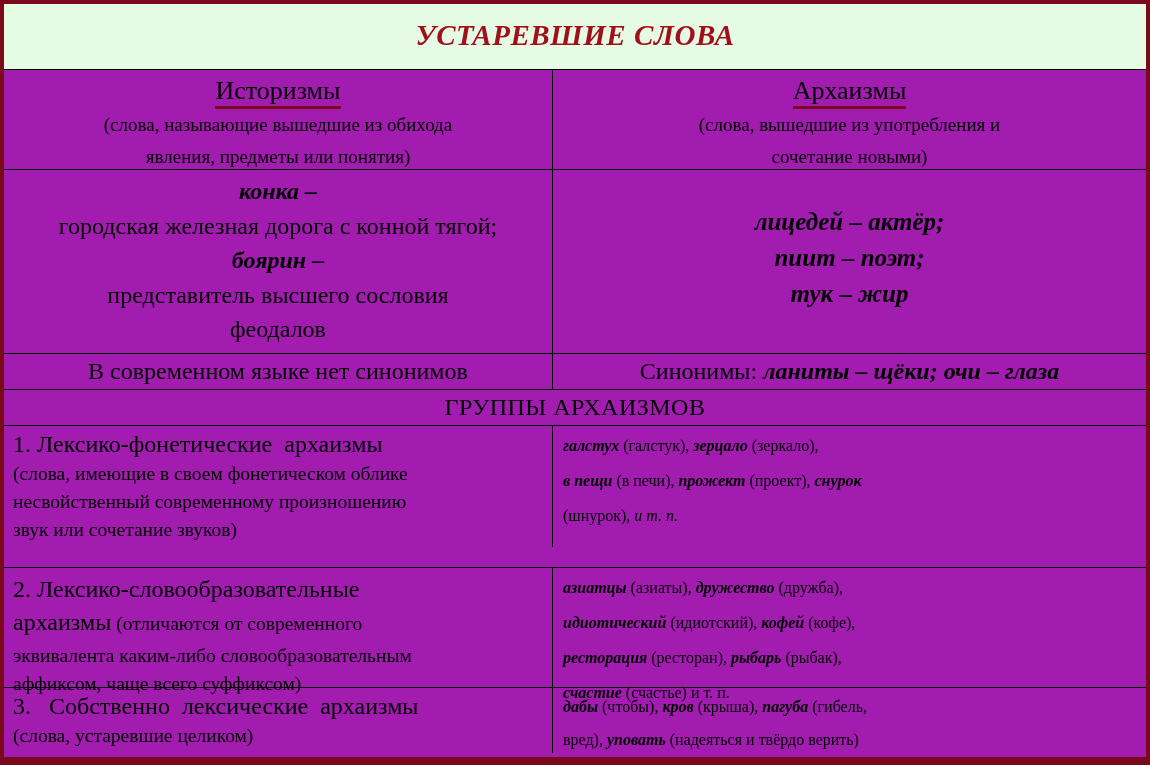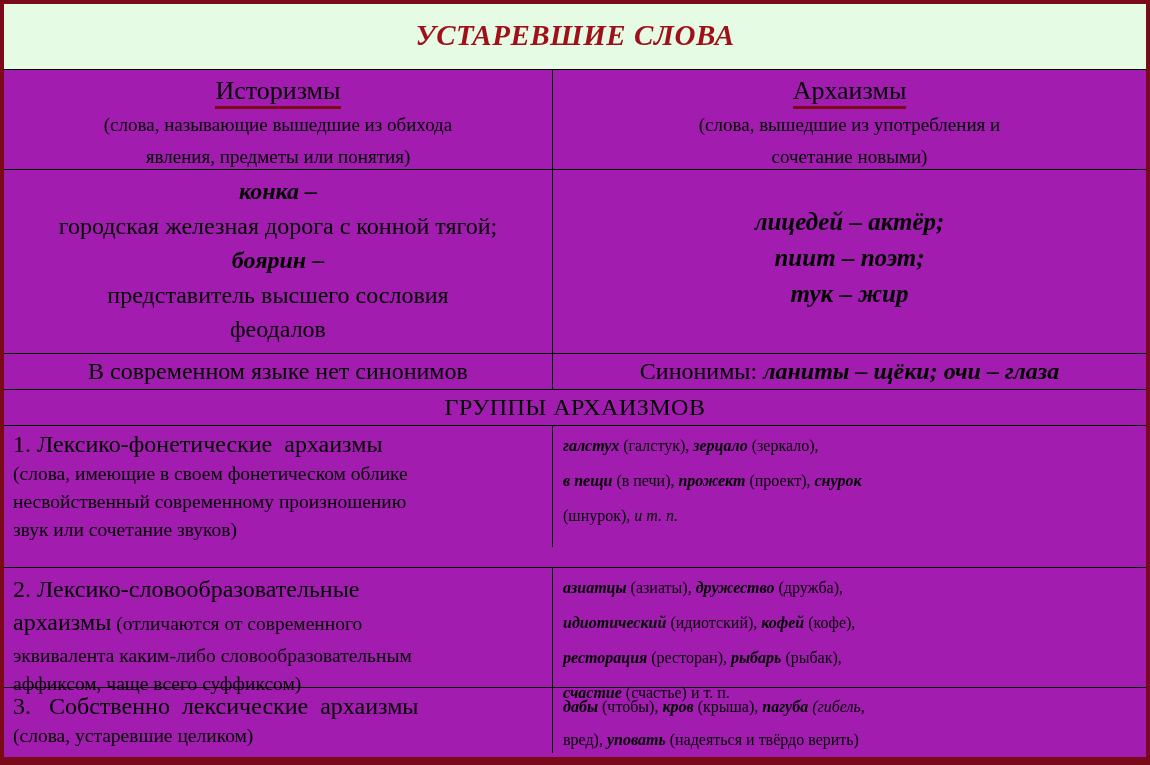--- a/index.html
+++ b/index.html
@@ -148,21 +148,21 @@
     </div>
   </div>
 
   <div class="row g3-row">
     <div class="cell left g-left">
       <div class="g-name" style="white-space:pre;">3.   Собственно  лексические  архаизмы</div>
       <div class="g-desc">(слова, устаревшие целиком)</div>
     </div>
     <div class="cell right g-right g3">
       <div>
-        <span class="bi">дабы</span><span style="white-space:pre;"> (чтобы), </span><span class="bi">кров</span><span style="white-space:pre;"> (крыша), </span><span class="bi">пагуба</span><span style="white-space:pre;font-style:italic;"> (гибель,</span>
+        <span class="bi">дабы</span><span style="white-space:pre;"> (чтобы), </span><span class="bi">кров</span><span style="white-space:pre;"> (крыша), </span><span class="bi">пагуба</span><span style="white-space:pre;"> (гибель,</span>
       </div>
       <div>
         <span style="white-space:pre;">вред), </span><span class="bi">уповать</span><span style="white-space:pre;"> (надеяться и твёрдо верить)</span>
       </div>
     </div>
   </div>
 
 </div>
 
 </body></html>

